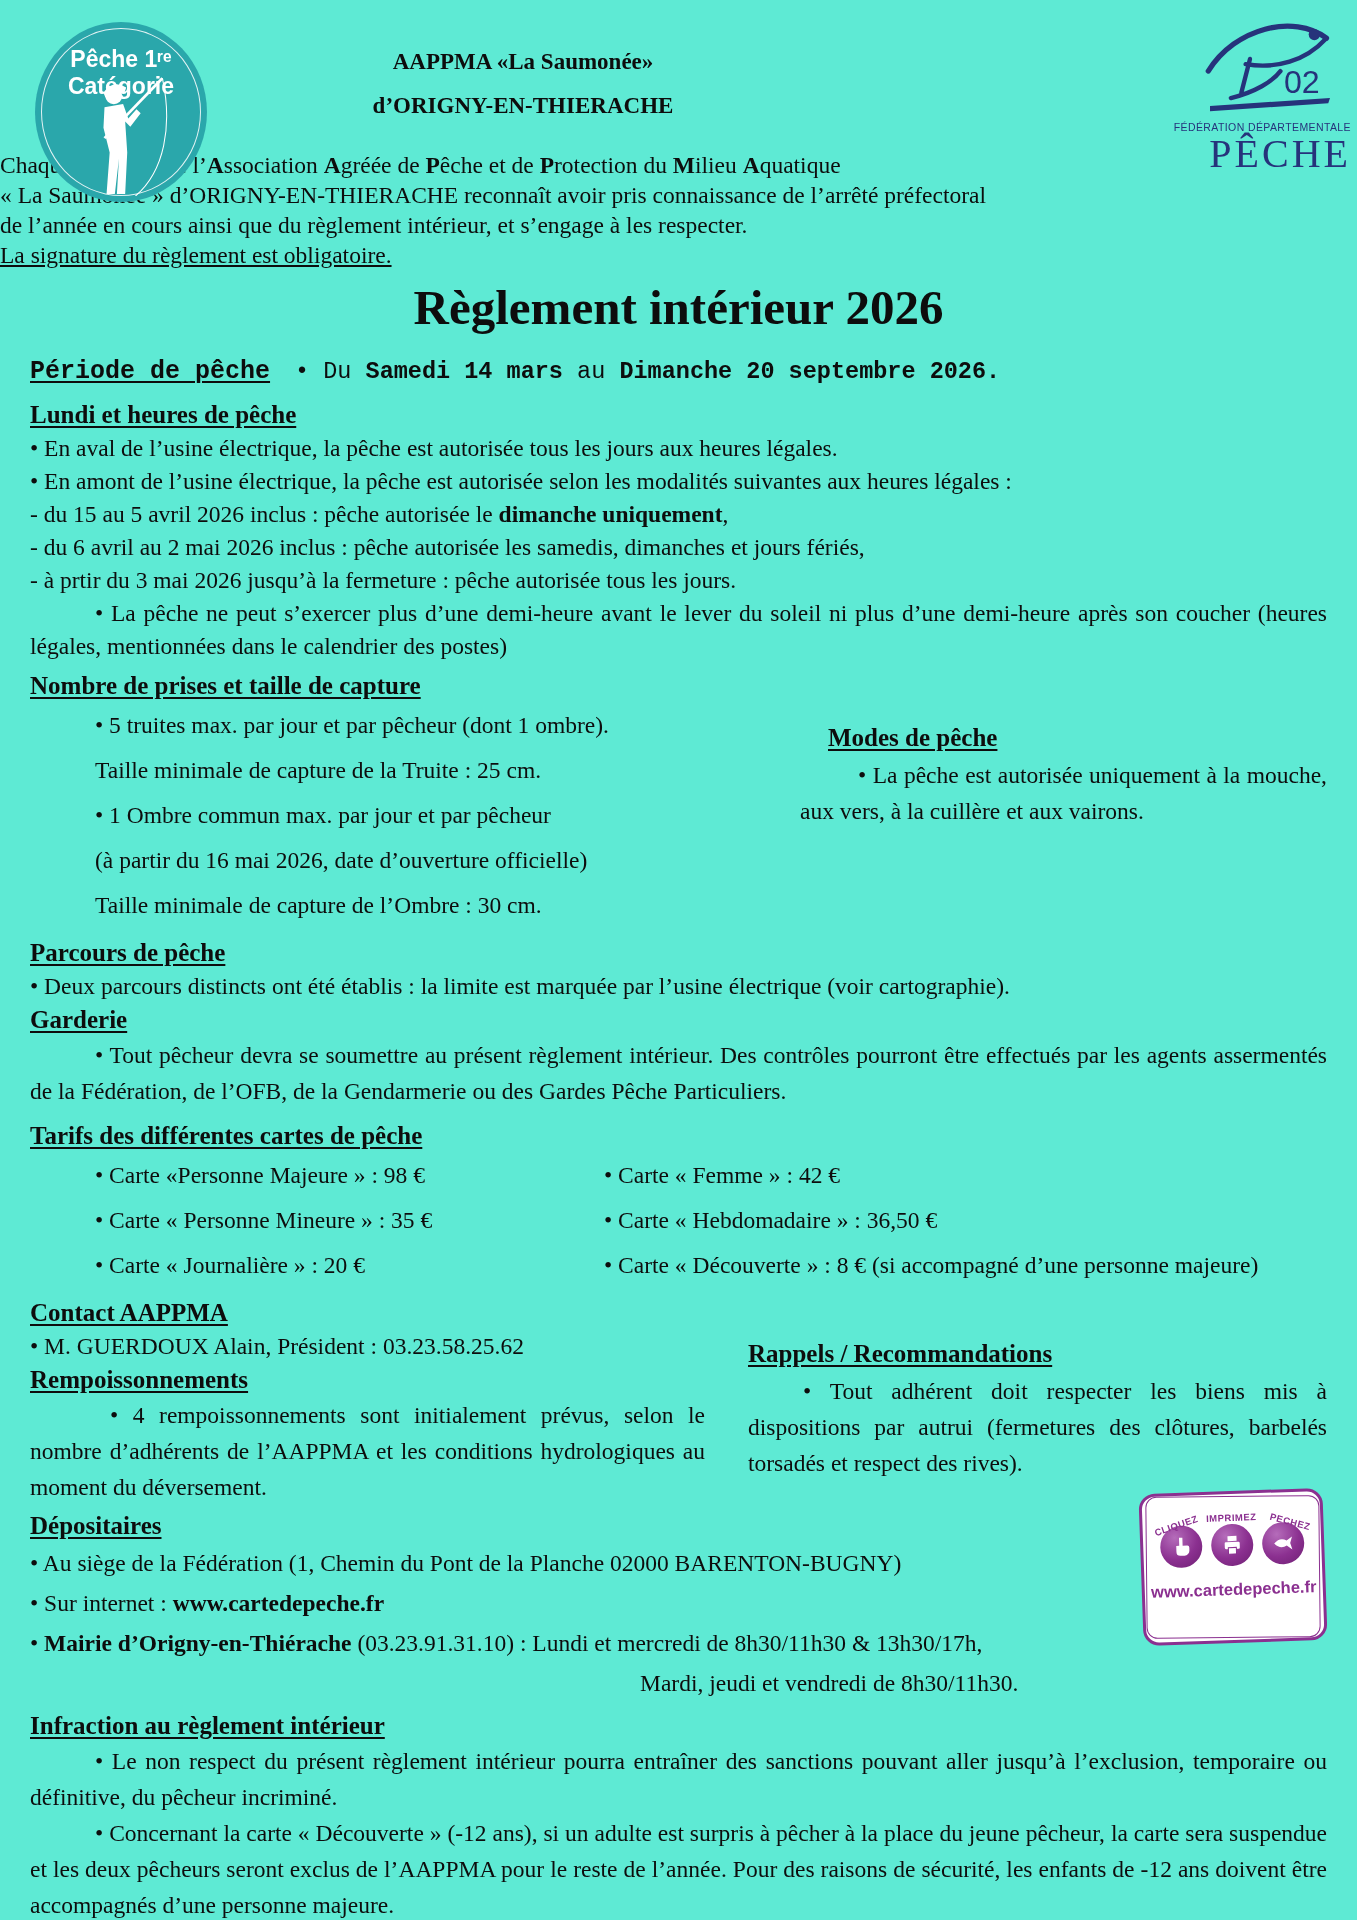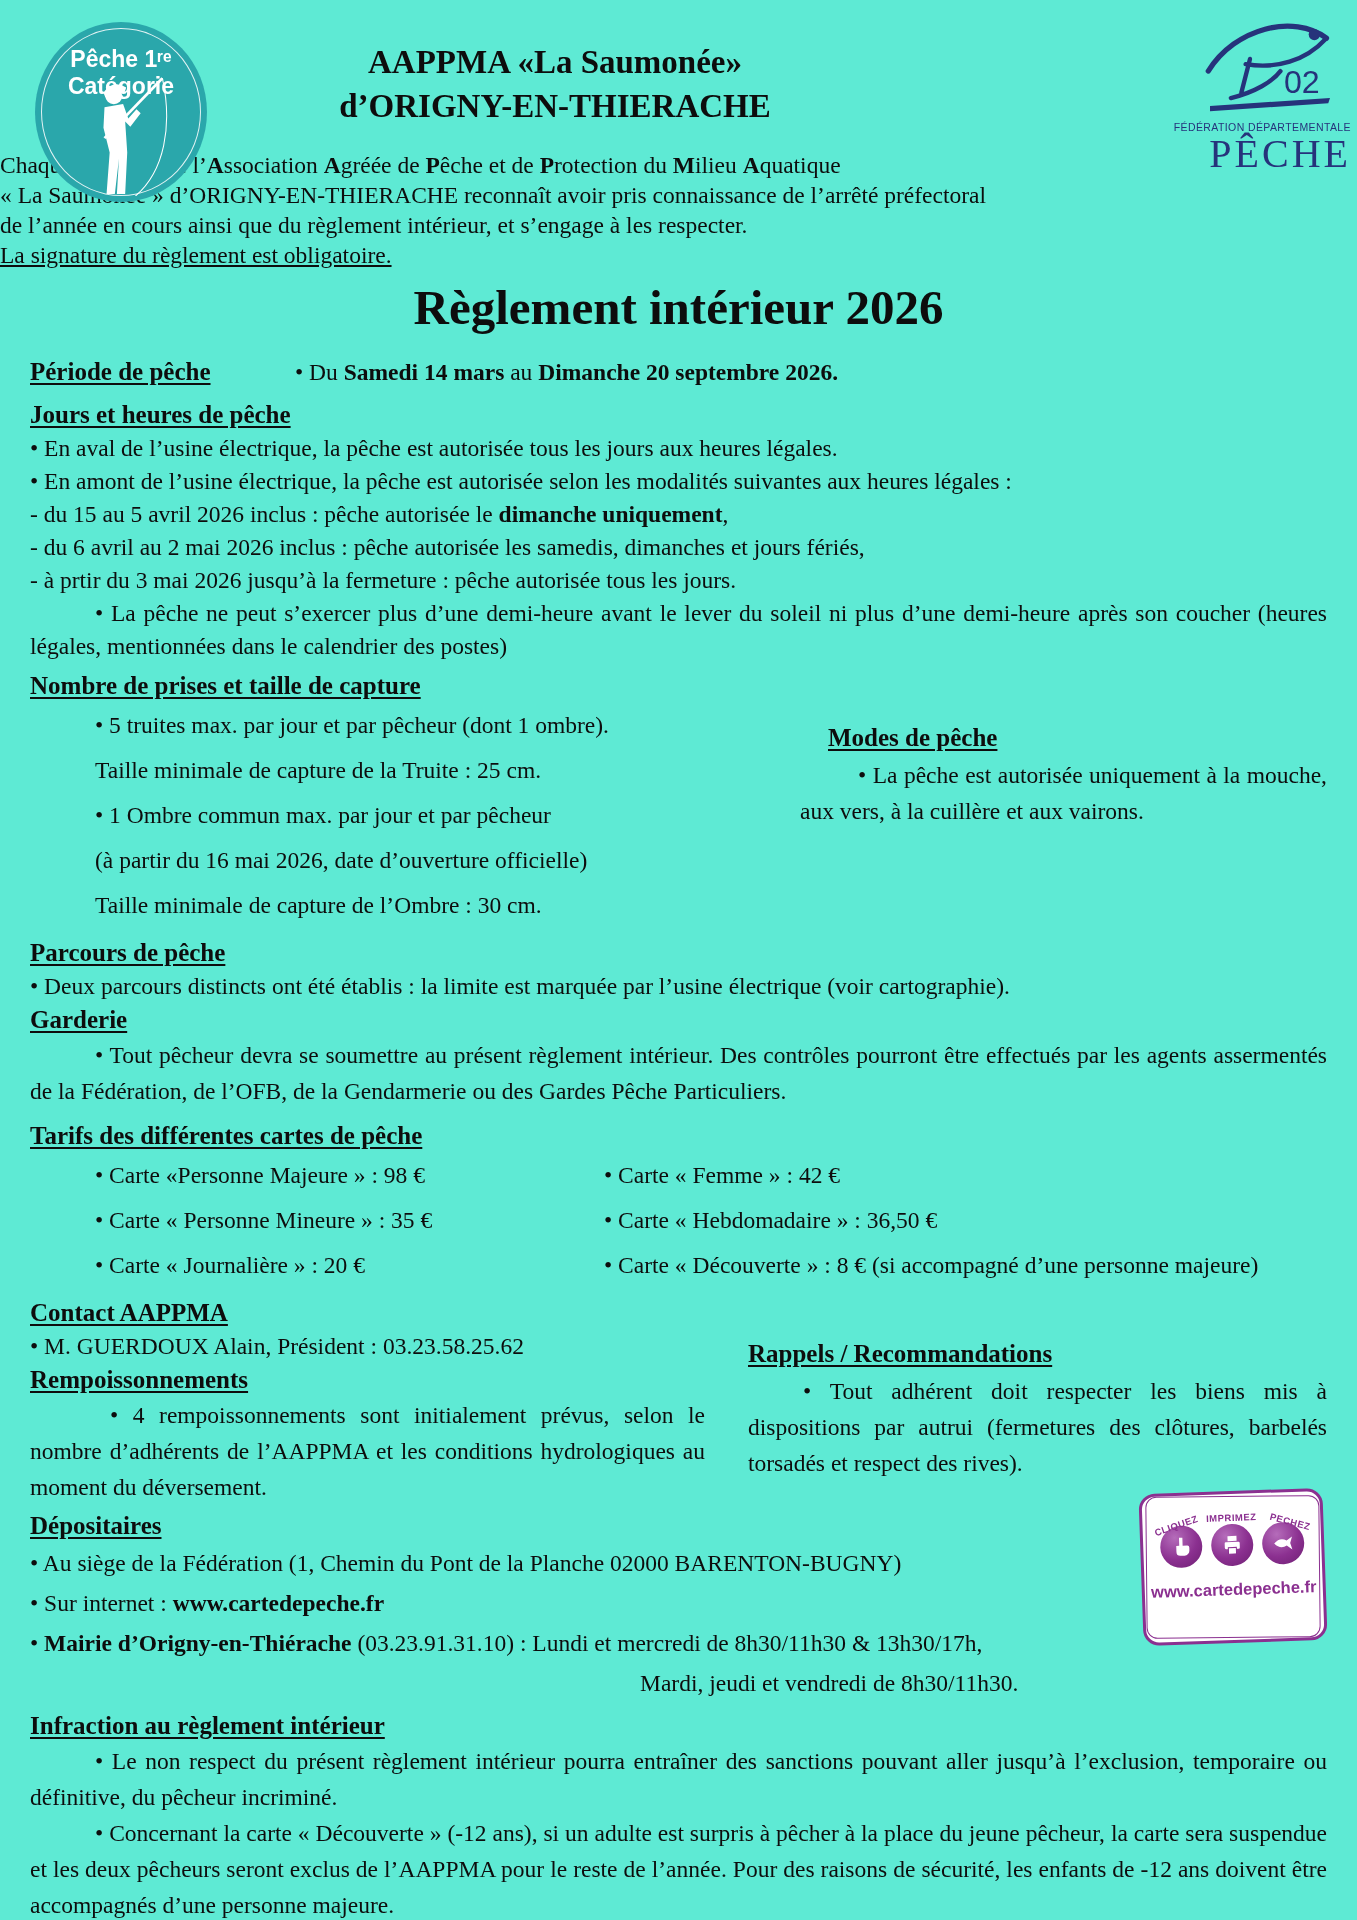--- a/index.html
+++ b/index.html
@@ -19,23 +19,23 @@
     content:""; position:absolute; inset:6px; border:1.5px solid rgba(255,255,255,.85);
     border-radius:50%;
   }
   .badge-text {
     position:absolute; top:24px; left:0; width:100%; text-align:center;
     font-family:"Liberation Sans","DejaVu Sans",sans-serif;
     font-weight:bold; color:#fff; font-size:23px; line-height:27px;
   }
   .badge svg.fisher { position:absolute; left:30px; top:50px; }
   .header-title {
-    position:absolute; left:555px; top:40px; transform:translateX(-50%);
+    position:absolute; left:523px; top:40px; transform:translateX(-50%);
     width:720px; text-align:center; font-weight:bold;
-    font-size:33px; line-height:44px; white-space:nowrap;
+    font-size:23px; line-height:44px; white-space:nowrap;
   }
   .fede-logo { position:absolute; right:6px; top:12px; width:186px; text-align:right; }
   .fede-dept {
     font-family:"Liberation Sans","DejaVu Sans",sans-serif;
     font-size:10.5px; line-height:12px; color:#26337b; letter-spacing:.4px; white-space:nowrap;
   }
   .fede-name {
     font-size:40px; line-height:42px; color:#26337b; letter-spacing:3px; font-weight:normal;
   }
   
@@ -48,21 +48,21 @@
     font-weight:bold; font-size:25px; line-height:34px;
     text-decoration:underline; text-decoration-thickness:2px; text-underline-offset:3px;
     display:inline-block;
   }
   .bu::before { content:"• "; }
   .ind95 { margin-left:65px; }
   .ind60 { margin-left:32px; }
   .hang { text-indent:65px; text-align:justify; }
   b { font-weight:bold; }
   
-  .periode-row { display:flex; margin:16px 30px 4px; align-items:baseline; }
+  .periode-row { display:flex; margin:16px 30px 4px; align-items:baseline;font-family:Liberation Mono, monospace; }
   .periode-row .h2 { width:265px; flex:none; }
   .periode-row p { margin:0; line-height:36px; }
   .jours { margin-top:8px; }
   .jours p { margin:0; }
   .twocol { display:flex; margin:6px 30px 0; }
   .col-prises { width:760px; flex:none; }
   .col-prises .pl { margin-left:65px; line-height:45px; }
   .col-modes { flex:1; padding-left:10px; margin-top:52px; }
   .col-modes .h2 { margin-left:28px; }
   .col-modes p { margin:2px 0 0; text-align:justify; text-indent:58px; line-height:36px; }
@@ -152,21 +152,21 @@
   </div>
 
   <h1 class="main-title">Règlement intérieur 2026</h1>
 
   <div class="periode-row">
     <span class="h2">Période de pêche</span>
     <p class="bu">Du <b>Samedi 14 mars</b> au <b>Dimanche 20 septembre 2026.</b></p>
   </div>
 
   <div class="sect jours">
-    <span class="h2">Jours et heures de pêche</span>
+    <span class="h2">Lundi et heures de pêche</span>
     <p class="bu ind95">En aval de l’usine électrique, la pêche est autorisée tous les jours aux heures légales.</p>
     <p class="bu ind95">En amont de l’usine électrique, la pêche est autorisée selon les modalités suivantes aux heures légales :</p>
     <p class="ind60">- du 15 au 5 avril 2026 inclus : pêche autorisée le <b>dimanche uniquement</b>,</p>
     <p class="ind60">- du 6 avril au 2 mai 2026 inclus : pêche autorisée les samedis, dimanches et jours fériés,</p>
     <p class="ind60">- à prtir du 3 mai 2026 jusqu’à la fermeture : pêche autorisée tous les jours.</p>
     <p class="bu hang">La pêche ne peut s’exercer plus d’une demi-heure avant le lever du soleil ni plus d’une demi-heure après son coucher (heures légales, mentionnées dans le calendrier des postes)</p>
   </div>
 
   <div class="twocol">
     <div class="col-prises">

